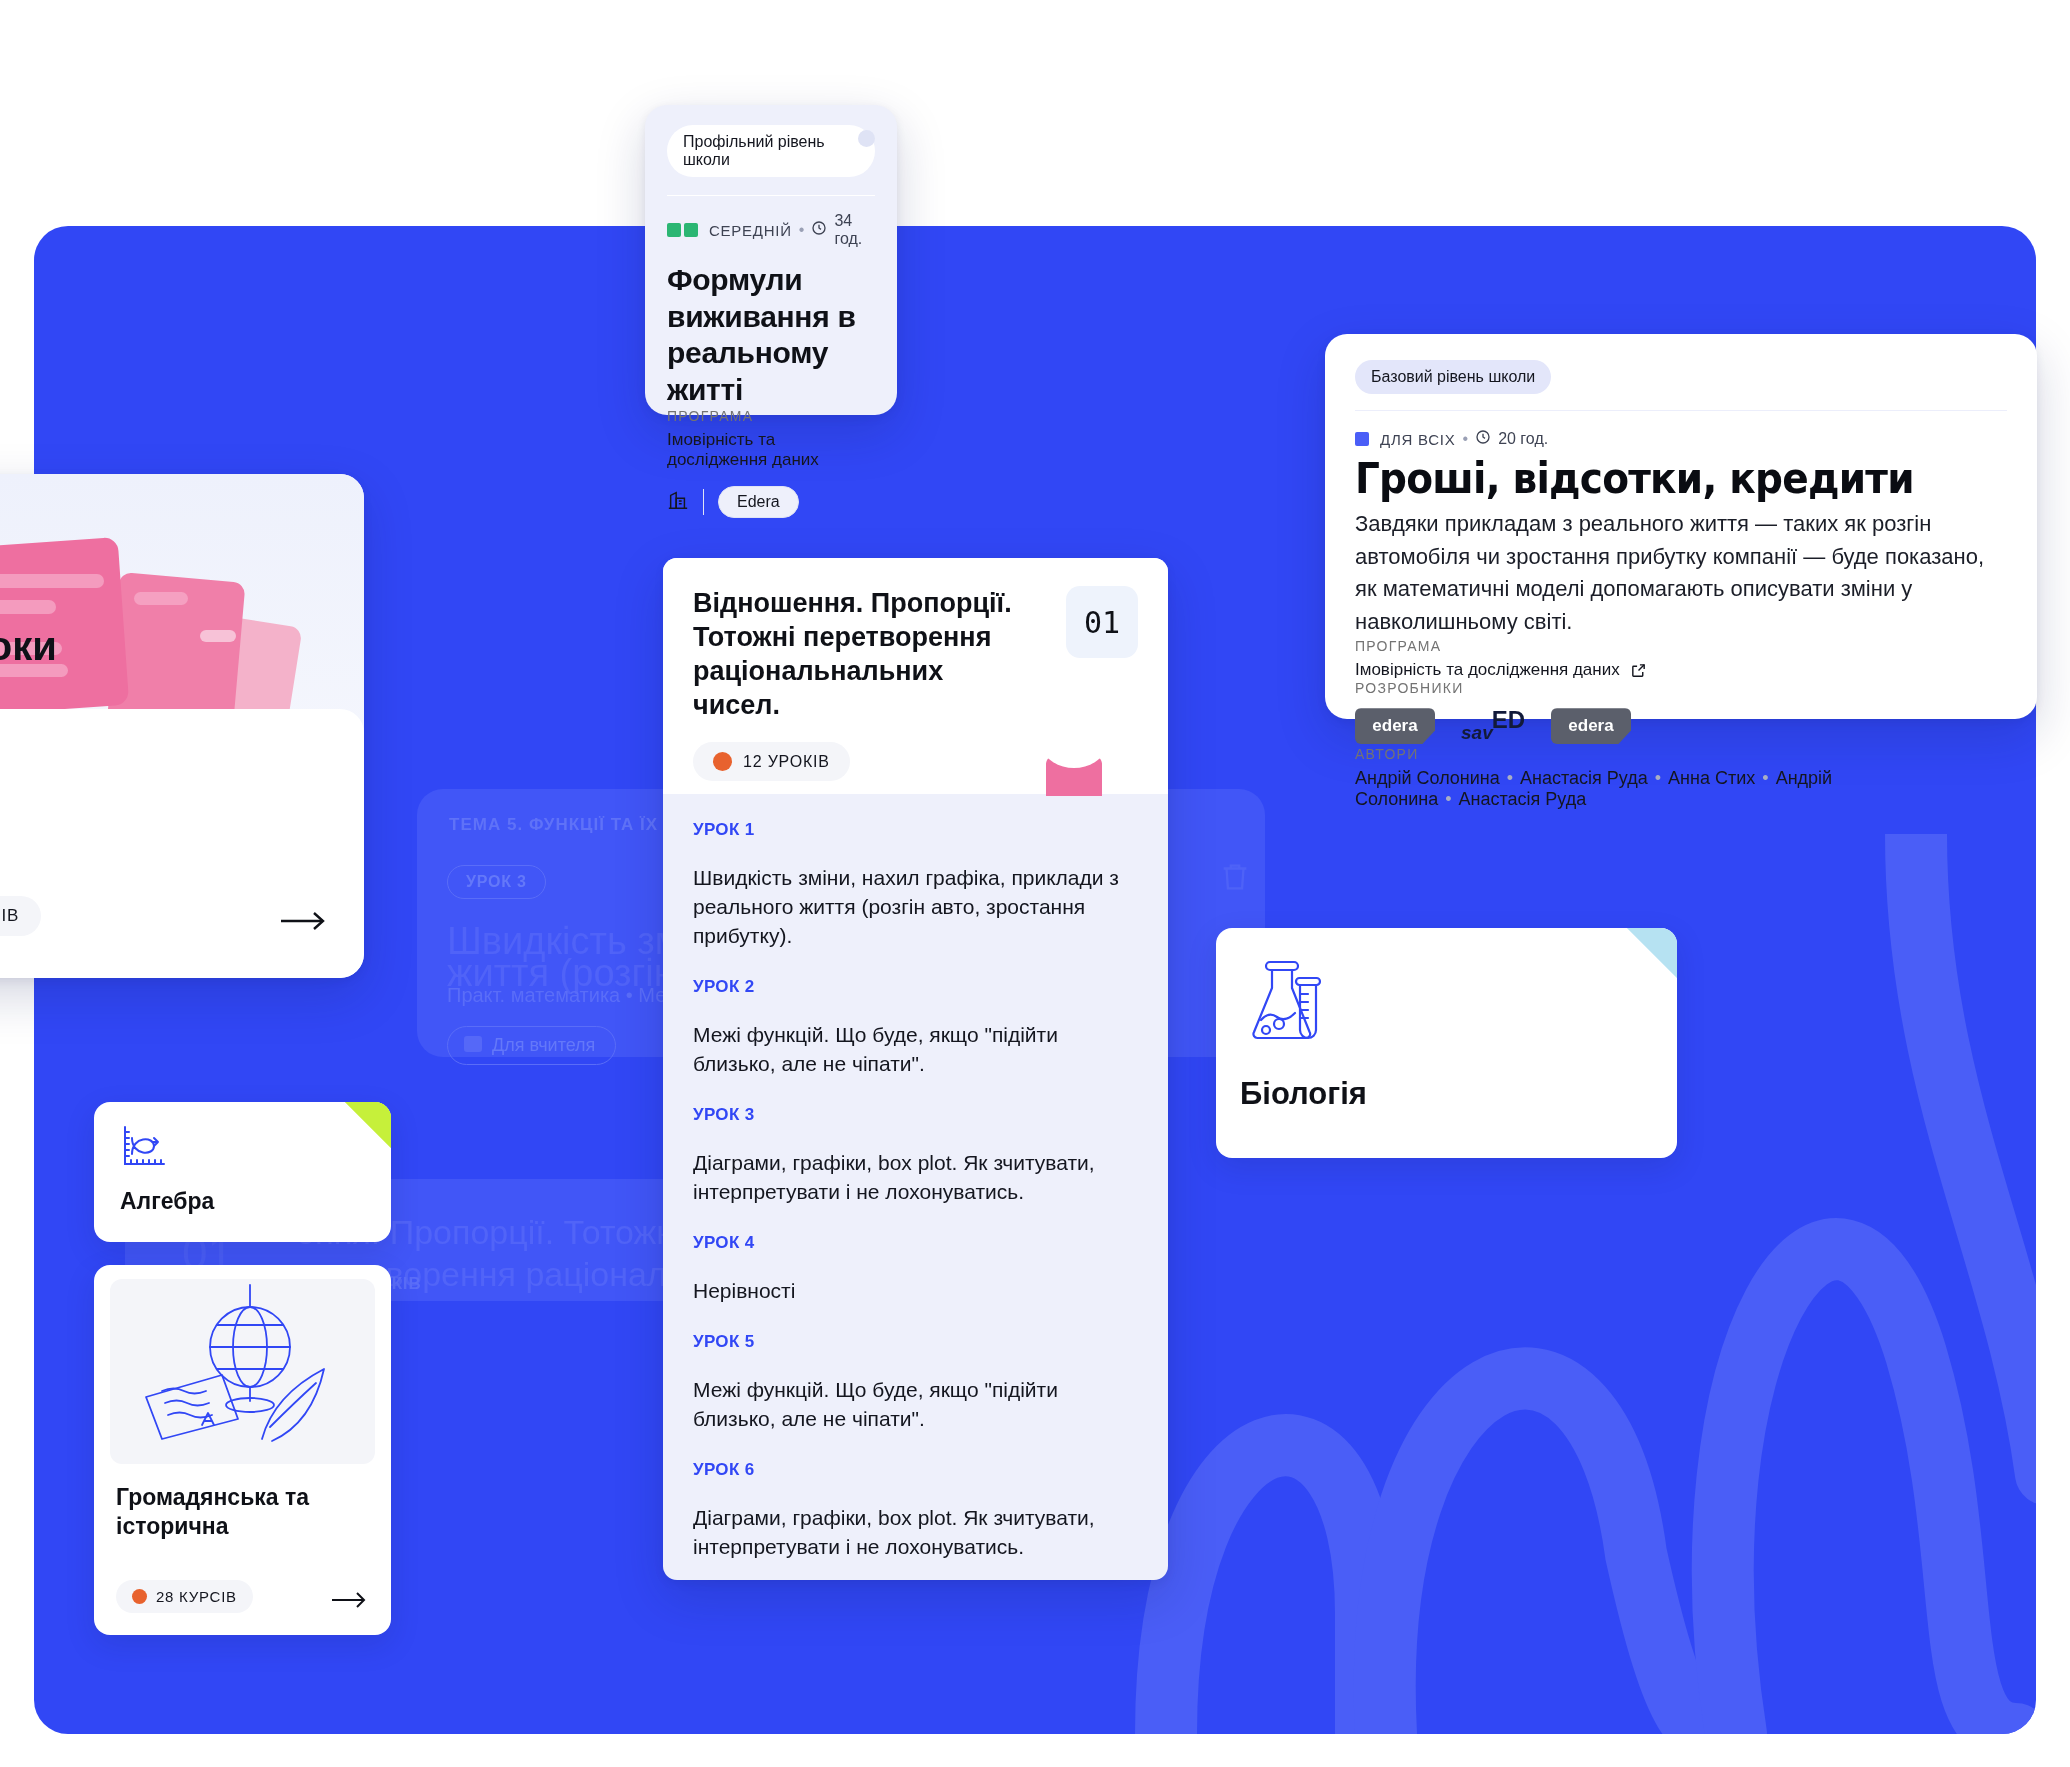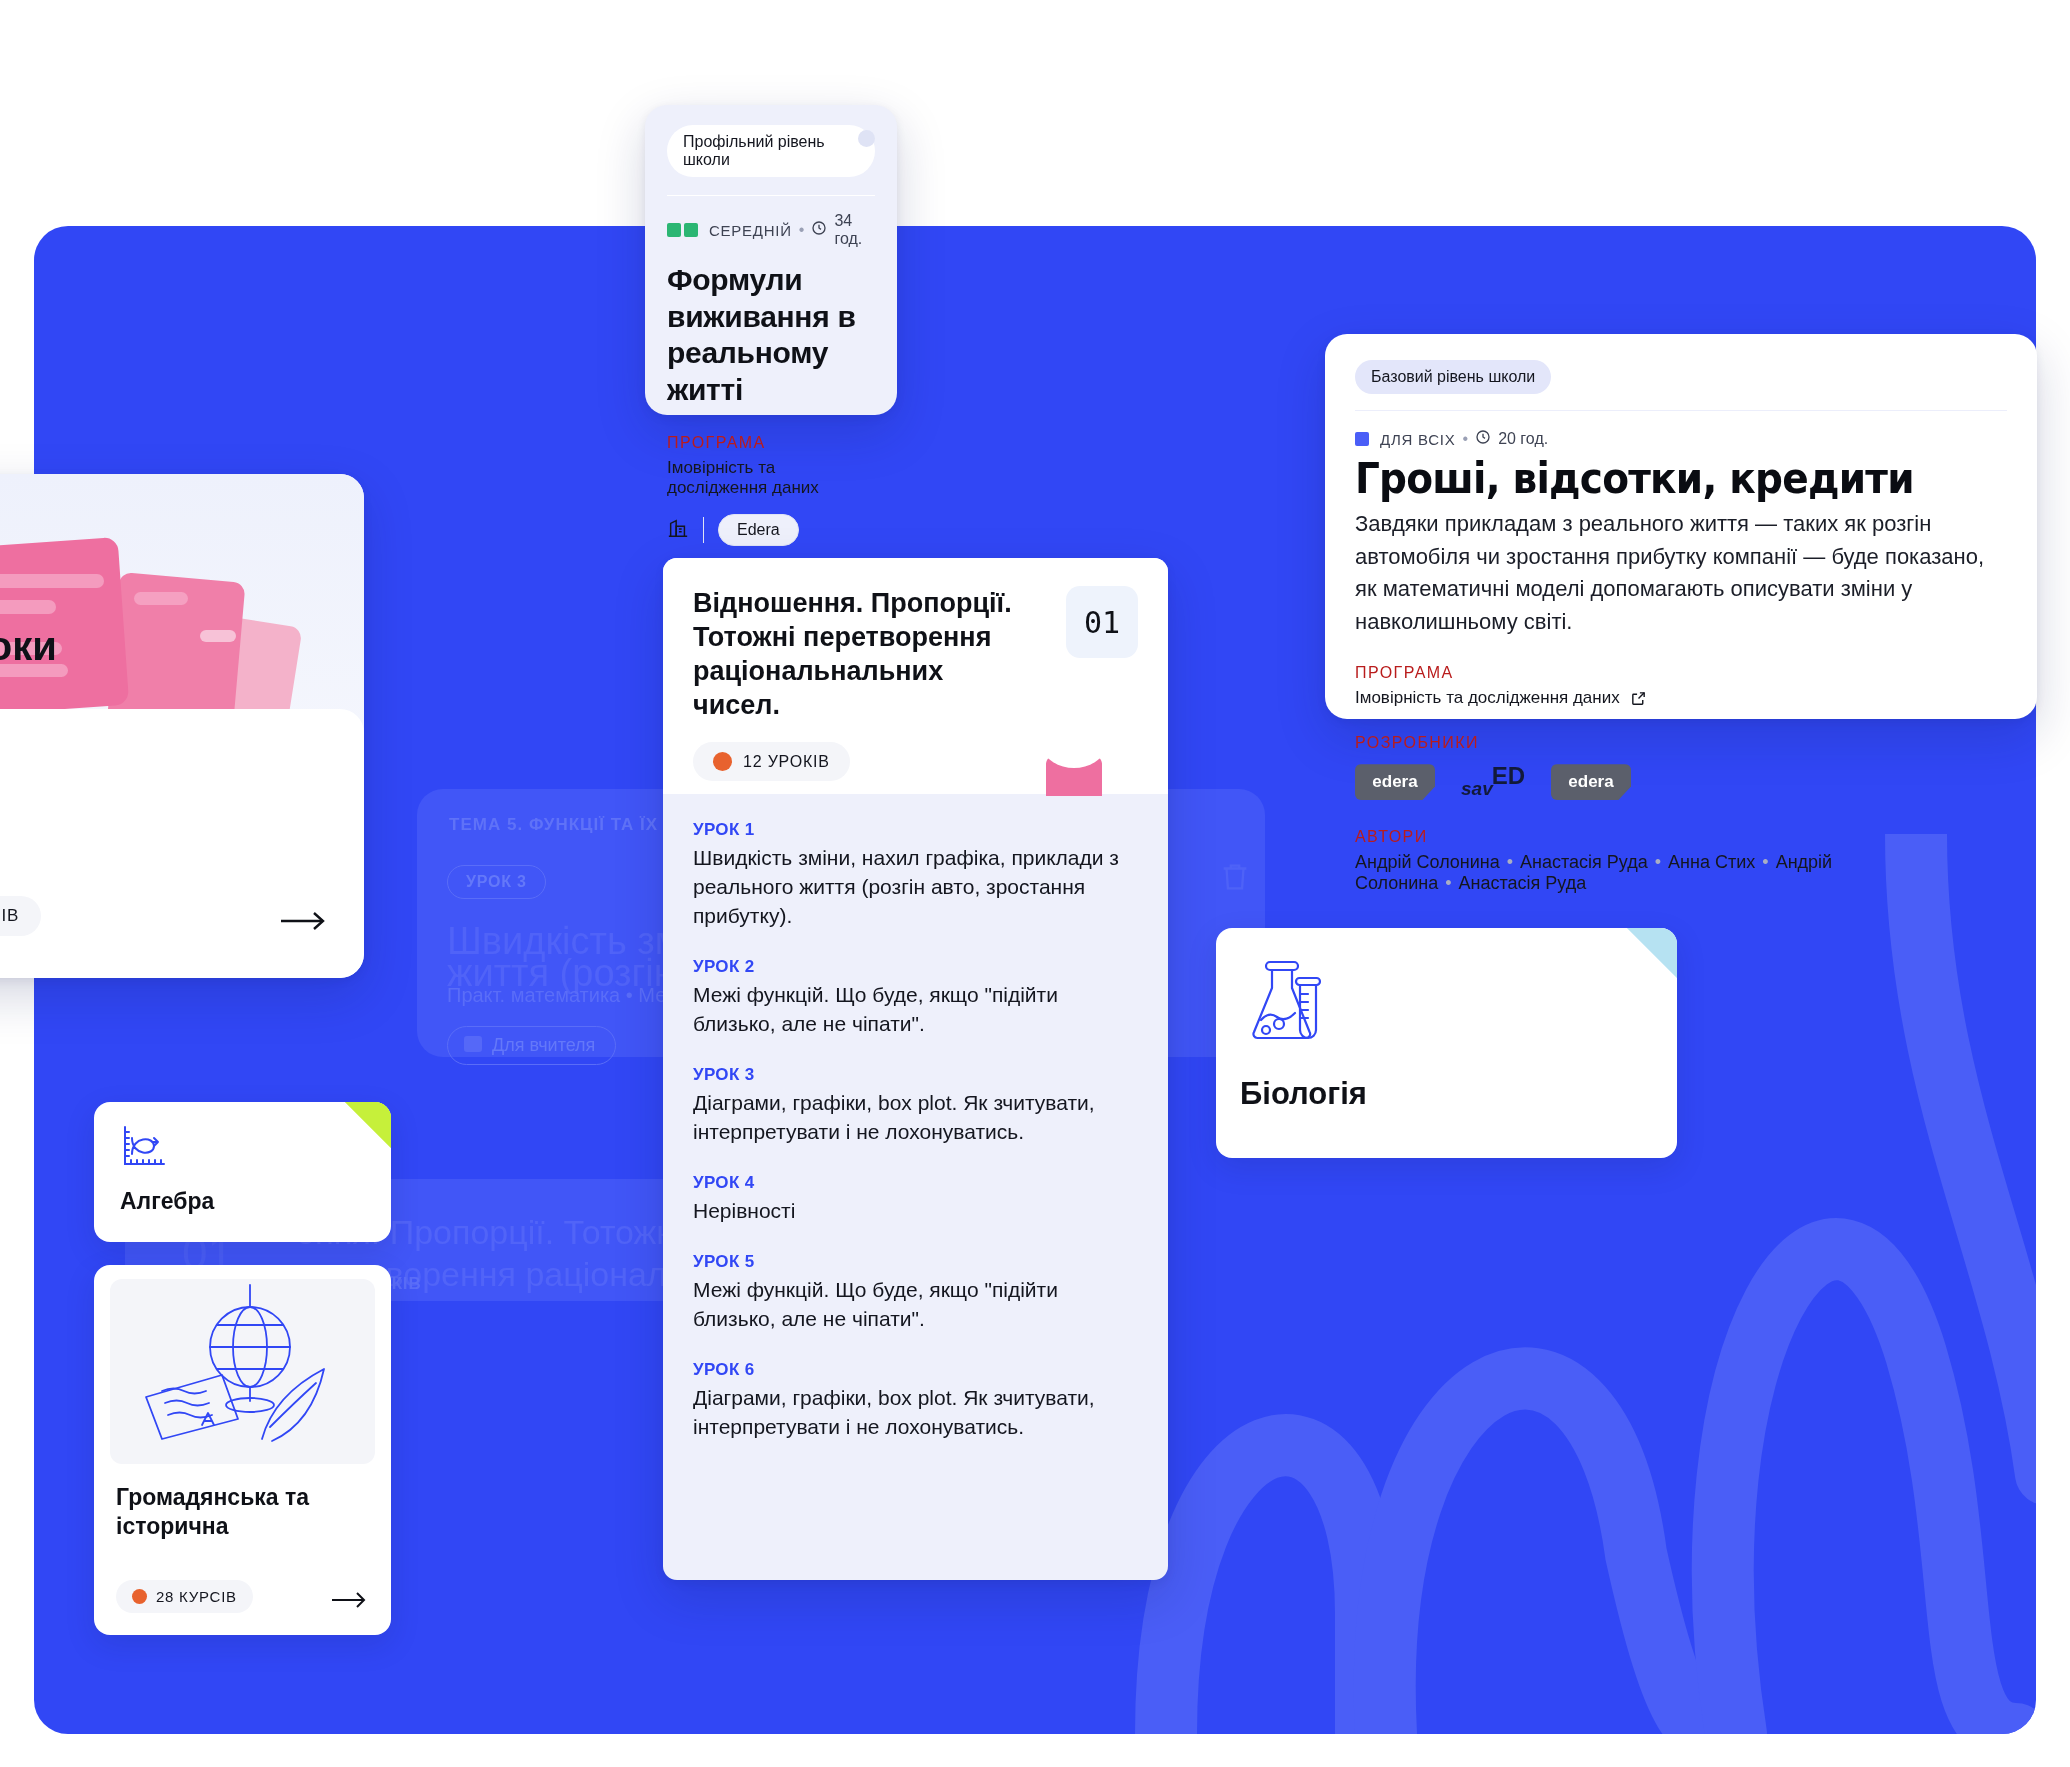--- a/index.html
+++ b/index.html
@@ -81,22 +81,22 @@
   .meta-row .lvl-squares { display: flex; gap: 3px; margin-right: 4px; }
   .meta-row .sq { width: 14px; height: 14px; background: #2bb673; border-radius: 2px; }
   .meta-row .sq.blue { background: #4a5ef7; }
   .meta-row .sep { color: #9aa0b5; }
   .meta-row .lvl-text { letter-spacing: .05em; font-size: 15px; font-weight: 500; }
   .card-profile h2 {
     margin-top: 14px; font-size: 30px; line-height: 1.22; font-weight: 600;
     color: #0f1117; letter-spacing: -0.01em;
   }
   .label-cap {
-    margin-top: 26px; font-size: 16px; letter-spacing: .09em;
-    color: #b91c1c; font-weight: 500;
+    font-size: 14px; letter-spacing: .09em;
+    color: #737373; font-weight: 500;
   }
   .prog-text { margin-top: 6px; font-size: 17px; color: #14161f; }
   .foot-row { display: flex; align-items: center; gap: 14px; margin-top: 16px; }
   .vline { width: 1px; height: 26px; background: #dfe3f5; }
   .chip-sm { background: #eef0fb; border: 1px solid #dfe3f5; border-radius: 999px;
              padding: 6px 18px; font-size: 16px; color: #14161f; }
 
   
   .card-money {
     position: absolute; left: 1325px; top: 334px; width: 712px; height: 385px;
@@ -159,21 +159,21 @@
     display: inline-flex; align-items: center; gap: 11px; margin-top: 20px;
     background: #f4f5f9; border-radius: 999px; padding: 10px 20px;
     font-size: 16px; letter-spacing: .05em; font-weight: 500; color: #14161f;
   }
   .pill-lessons .dot { width: 19px; height: 19px; border-radius: 50%; background: #e8622e; }
   .pink-tab { position: absolute; right: 66px; bottom: -2px; width: 56px; height: 40px; }
   .lesson-list { padding: 26px 30px 30px 30px; }
   .lesson-item { margin-bottom: 26px; }
   .lesson-item:last-child { margin-bottom: 0; }
   .lesson-cap { font-size: 17px; font-weight: 700; color: #3147f5; letter-spacing: .02em; }
-  .lesson-txt { margin-top: 4px; font-size: 21px; line-height: 1.38; color: #14161f; }
+  .lesson-txt { margin-top: 24px; font-size: 21px; line-height: 1.38; color: #14161f; }
 
   
   .card-algebra {
     position: absolute; left: 94px; top: 1102px; width: 297px; height: 140px;
     background: #ffffff; border-radius: 16px; overflow: hidden;
   }
   .corner-fold { position: absolute; right: 0; top: 0; width: 46px; height: 46px; }
   .subj-ico { position: absolute; left: 26px; top: 22px; }
   .card-algebra .subj-name { position: absolute; left: 26px; top: 86px; font-size: 23px; font-weight: 600; color:#0f1117; }
 

